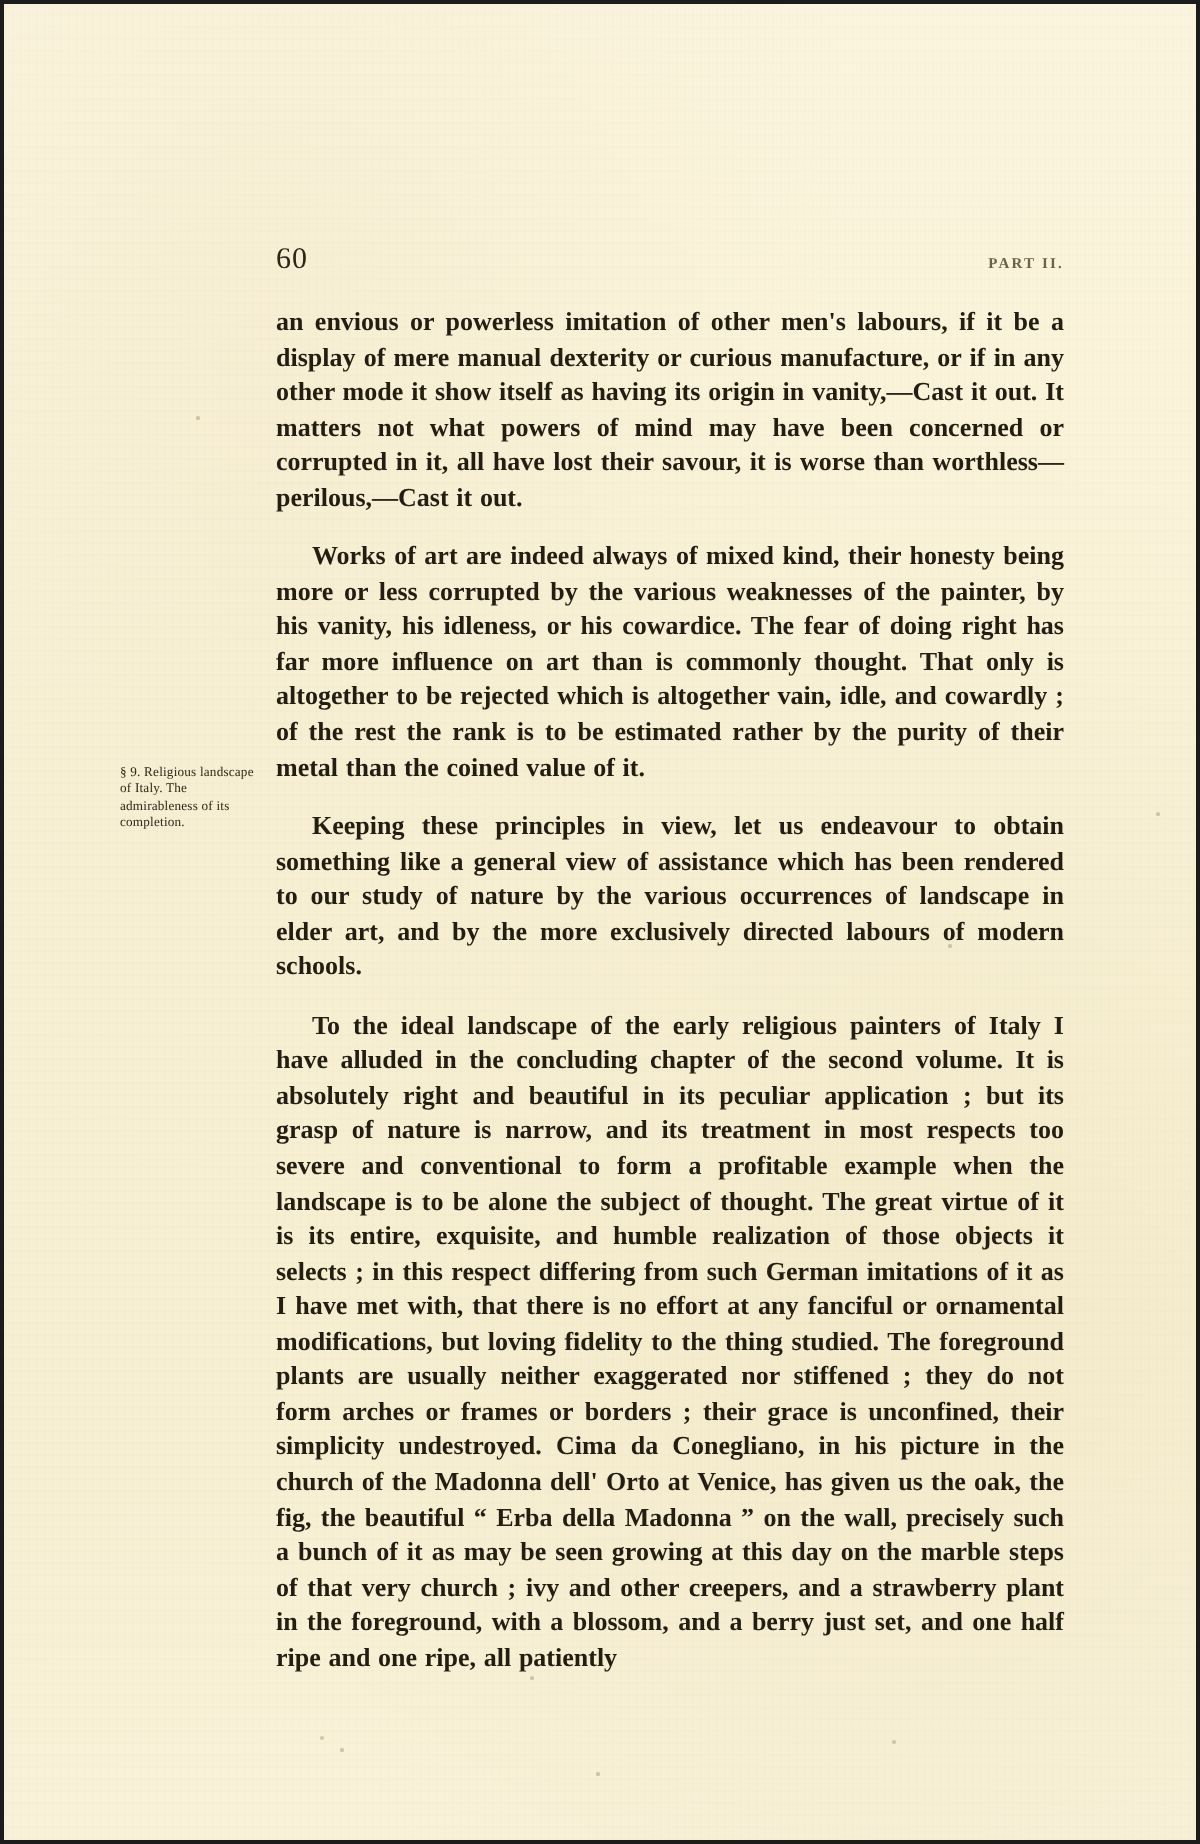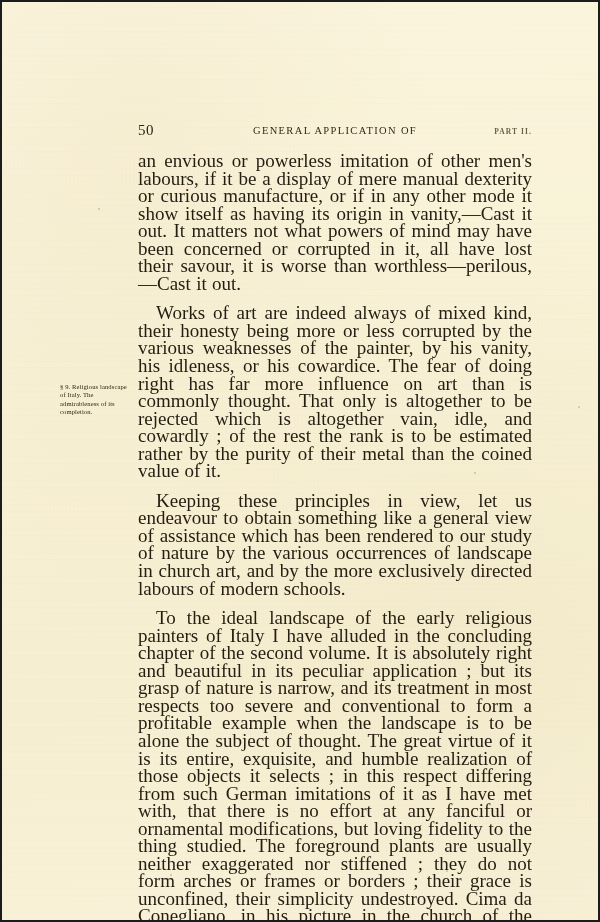--- a/index.html
+++ b/index.html
@@ -78,26 +78,27 @@
 
   
   .text-column {
     position: absolute;
     top: 150px;
     left: 136px;
     width: 394px;
   }
   .para {
     margin: 0 0 1px 0;
-    font-size: 19px;
+    font-size: 13px;
     line-height: 17.55px;
     text-align: justify;
     text-align-last: left;
     word-spacing: 0.6px;
     color: #241d12;
+    font-weight: bold;
   }
   .para.indent { text-indent: 18px; margin-top: 12px; }
 
   
   .side-note {
     position: absolute;
     top: 381px;
     left: 58px;
     width: 68px;
     font-size: 6.6px;
@@ -117,27 +118,26 @@
   <div class="speck" style="left:158px; top:866px; width:2px; height:2px;"></div>
   <div class="speck" style="left:168px; top:872px; width:1.5px; height:1.5px;"></div>
   <div class="speck" style="left:296px; top:884px; width:1.5px; height:1.5px;"></div>
   <div class="speck" style="left:444px; top:868px; width:2px; height:2px;"></div>
   <div class="speck" style="left:263px; top:836px; width:2px; height:1.5px;"></div>
   <div class="speck" style="left:472px; top:470px; width:1.5px; height:1.5px;"></div>
   <div class="speck" style="left:96px; top:206px; width:1.5px; height:1.5px;"></div>
   <div class="speck" style="left:576px; top:404px; width:2px; height:1.5px;"></div>
 
   <div class="running-head">
-    <span class="folio">50</span>
-    <span class="head-title">GENERAL APPLICATION OF</span>
+    <span class="folio">60</span>
     <span class="part-label">PART II.</span>
   </div>
 
   <div class="side-note">§ 9. Religious landscape of Italy. The admirableness of its completion.</div>
 
   <div class="text-column">
     <p class="para">an envious or powerless imitation of other men's labours, if it be a display of mere manual dexterity or curious manufacture, or if in any other mode it show itself as having its origin in vanity,—Cast it out.   It matters not what powers of mind may have been concerned or corrupted in it, all have lost their savour, it is worse than worthless—perilous,—Cast it out.</p>
     <p class="para indent">Works of art are indeed always of mixed kind, their honesty being more or less corrupted by the various weaknesses of the painter, by his vanity, his idleness, or his cowardice.   The fear of doing right has far more influence on art than is commonly thought.   That only is altogether to be rejected which is altogether vain, idle, and cowardly ; of the rest the rank is to be estimated rather by the purity of their metal than the coined value of it.</p>
-    <p class="para indent">Keeping these principles in view, let us endeavour to obtain something like a general view of assistance which has been rendered to our study of nature by the various occurrences of landscape in church art, and by the more exclusively directed labours of modern schools.</p>
+    <p class="para indent">Keeping these principles in view, let us endeavour to obtain something like a general view of assistance which has been rendered to our study of nature by the various occurrences of landscape in elder art, and by the more exclusively directed labours of modern schools.</p>
     <p class="para indent">To the ideal landscape of the early religious painters of Italy I have alluded in the concluding chapter of the second volume.   It is absolutely right and beautiful in its peculiar application ; but its grasp of nature is narrow, and its treatment in most respects too severe and conventional to form a profitable example when the landscape is to be alone the subject of thought.   The great virtue of it is its entire, exquisite, and humble realization of those objects it selects ; in this respect differing from such German imitations of it as I have met with, that there is no effort at any fanciful or ornamental modifications, but loving fidelity to the thing studied. The foreground plants are usually neither exaggerated nor stiffened ; they do not form arches or frames or borders ; their grace is unconfined, their simplicity undestroyed.   Cima da Conegliano, in his picture in the church of the Madonna dell' Orto at Venice, has given us the oak, the fig, the beautiful “ Erba della Madonna ” on the wall, precisely such a bunch of it as may be seen growing at this day on the marble steps of that very church ; ivy and other creepers, and a strawberry plant in the foreground, with a blossom, and a berry just set, and one half ripe and one ripe, all patiently</p>
   </div>
 
 </div>
 
 </body></html>

